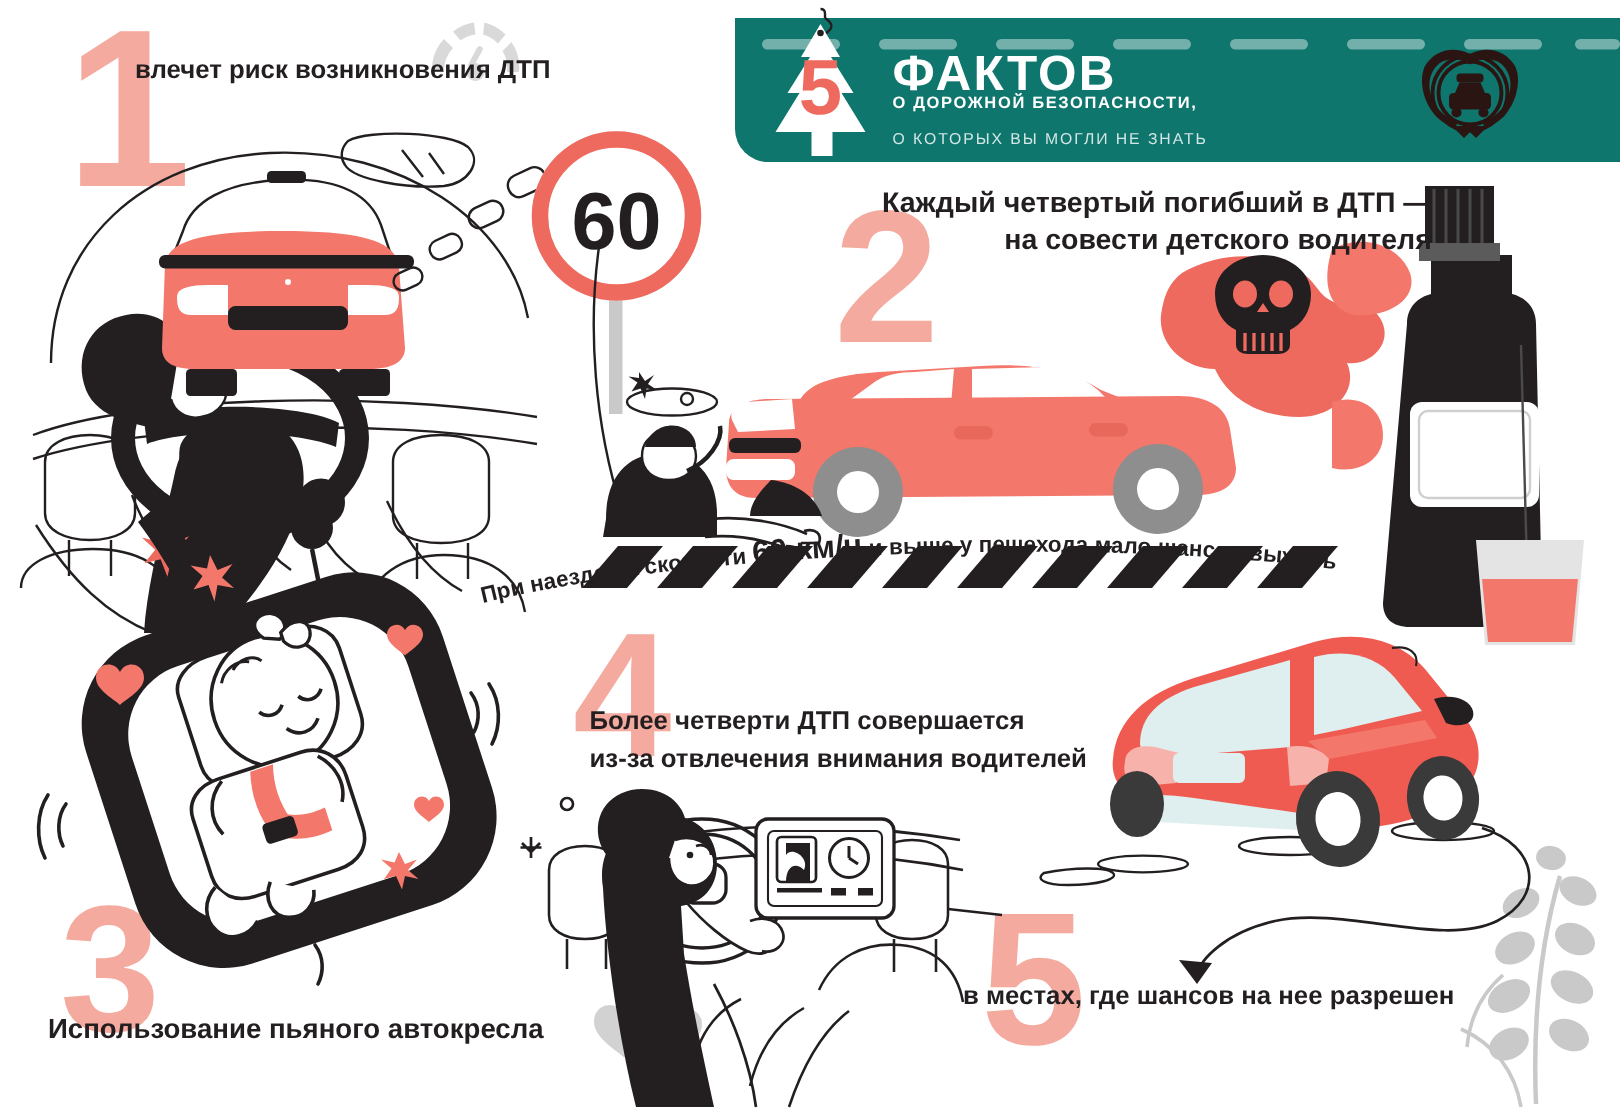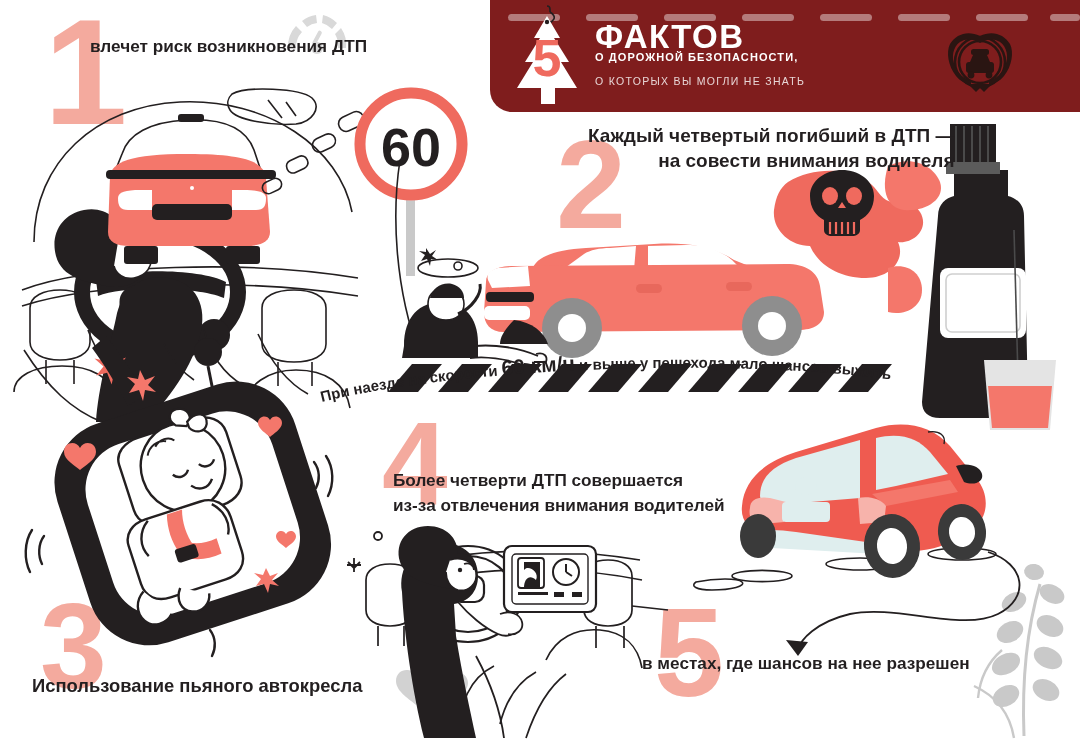--- a/index.html
+++ b/index.html
@@ -7,22 +7,22 @@
     width:1080px;height:740px;overflow:hidden;
     background:#ffffff;
     font-family:"Liberation Sans","DejaVu Sans",sans-serif;
     color:#231f20;
     position:relative;
   }
   #stage{position:absolute;inset:0;width:1080px;height:740px;}
 
   
   .banner{
-    position:absolute;left:490px;top:0;width:590px;height:112px;
-    background:#7f1d1d;border-radius:0 0 0 22px;overflow:hidden;
+    position:absolute;left:490px;top:12px;width:590px;height:96px;
+    background:#0f766e;border-radius:0 0 0 22px;overflow:hidden;
   }
   .banner .dashes{position:absolute;left:0;top:14px;width:590px;height:8px;}
   .banner .dash{position:absolute;top:0;height:7px;width:52px;border-radius:4px;background:rgba(255,255,255,.42);}
   .banner-title{
     position:absolute;left:105px;top:20px;
     color:#fff;font-weight:bold;font-size:33px;letter-spacing:1.4px;line-height:1;
   }
   .banner-sub{
     position:absolute;left:105px;top:52px;
     color:#fff;font-weight:bold;font-size:11px;letter-spacing:1.1px;line-height:1;
@@ -521,21 +521,21 @@
       </g>
     </svg>
   </div>
 
   <div class="fact f1">
     <div>влечет риск возникновения ДТП</div>
   </div>
 
   <div class="fact f2">
     <div>Каждый четвертый погибший в ДТП —</div>
-    <div>на совести внимания водителя</div>
+    <div>на совести детского водителя</div>
   </div>
 
   <div class="fact f3">
     <div>Использование пьяного автокресла</div>
   </div>
 
   <div class="fact f4">
     <div>Более четверти ДТП совершается</div>
     <div>из-за отвлечения внимания водителей</div>
   </div>

